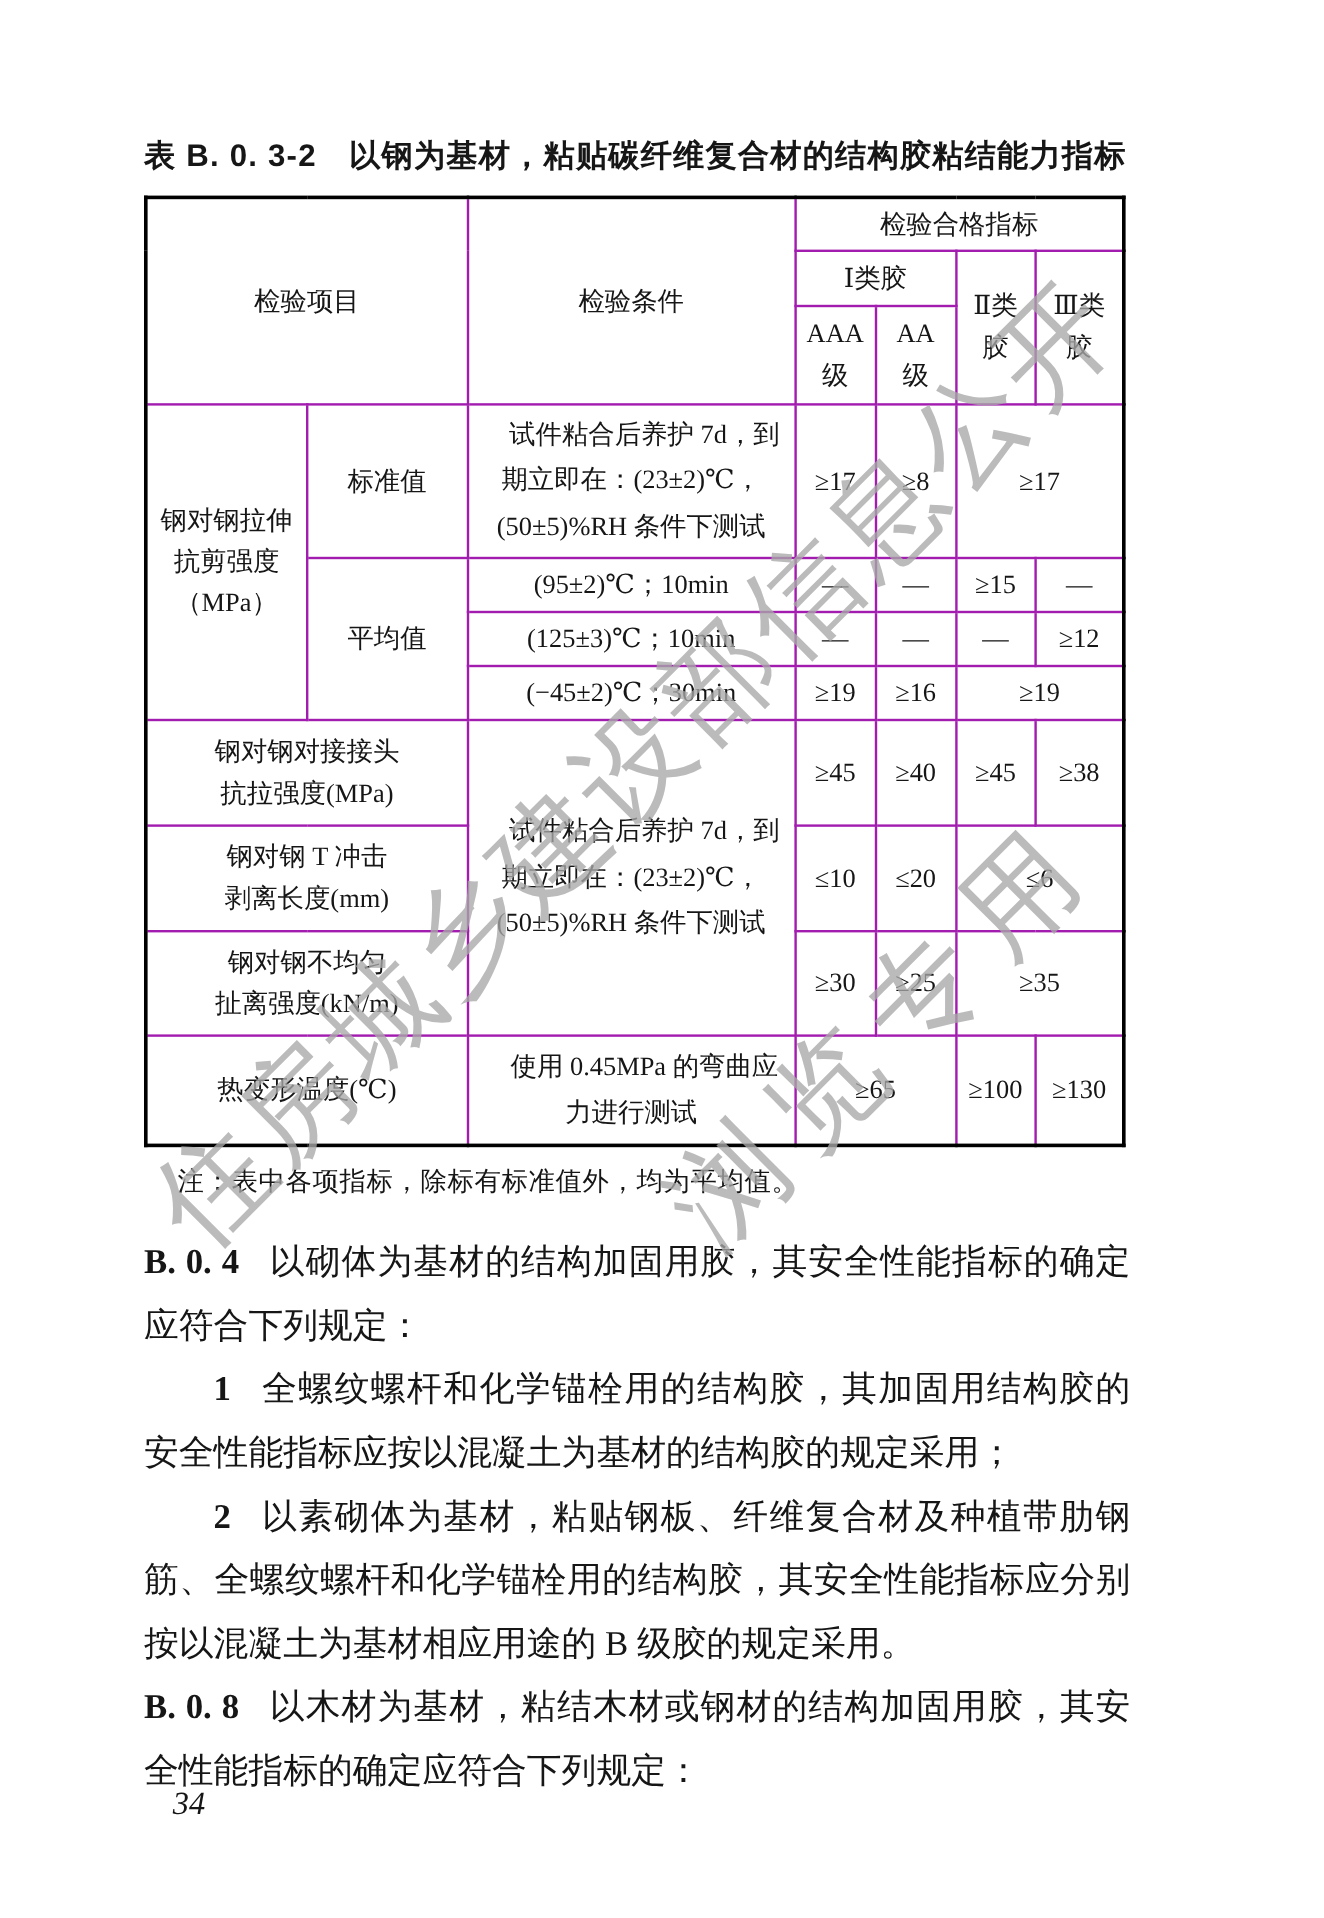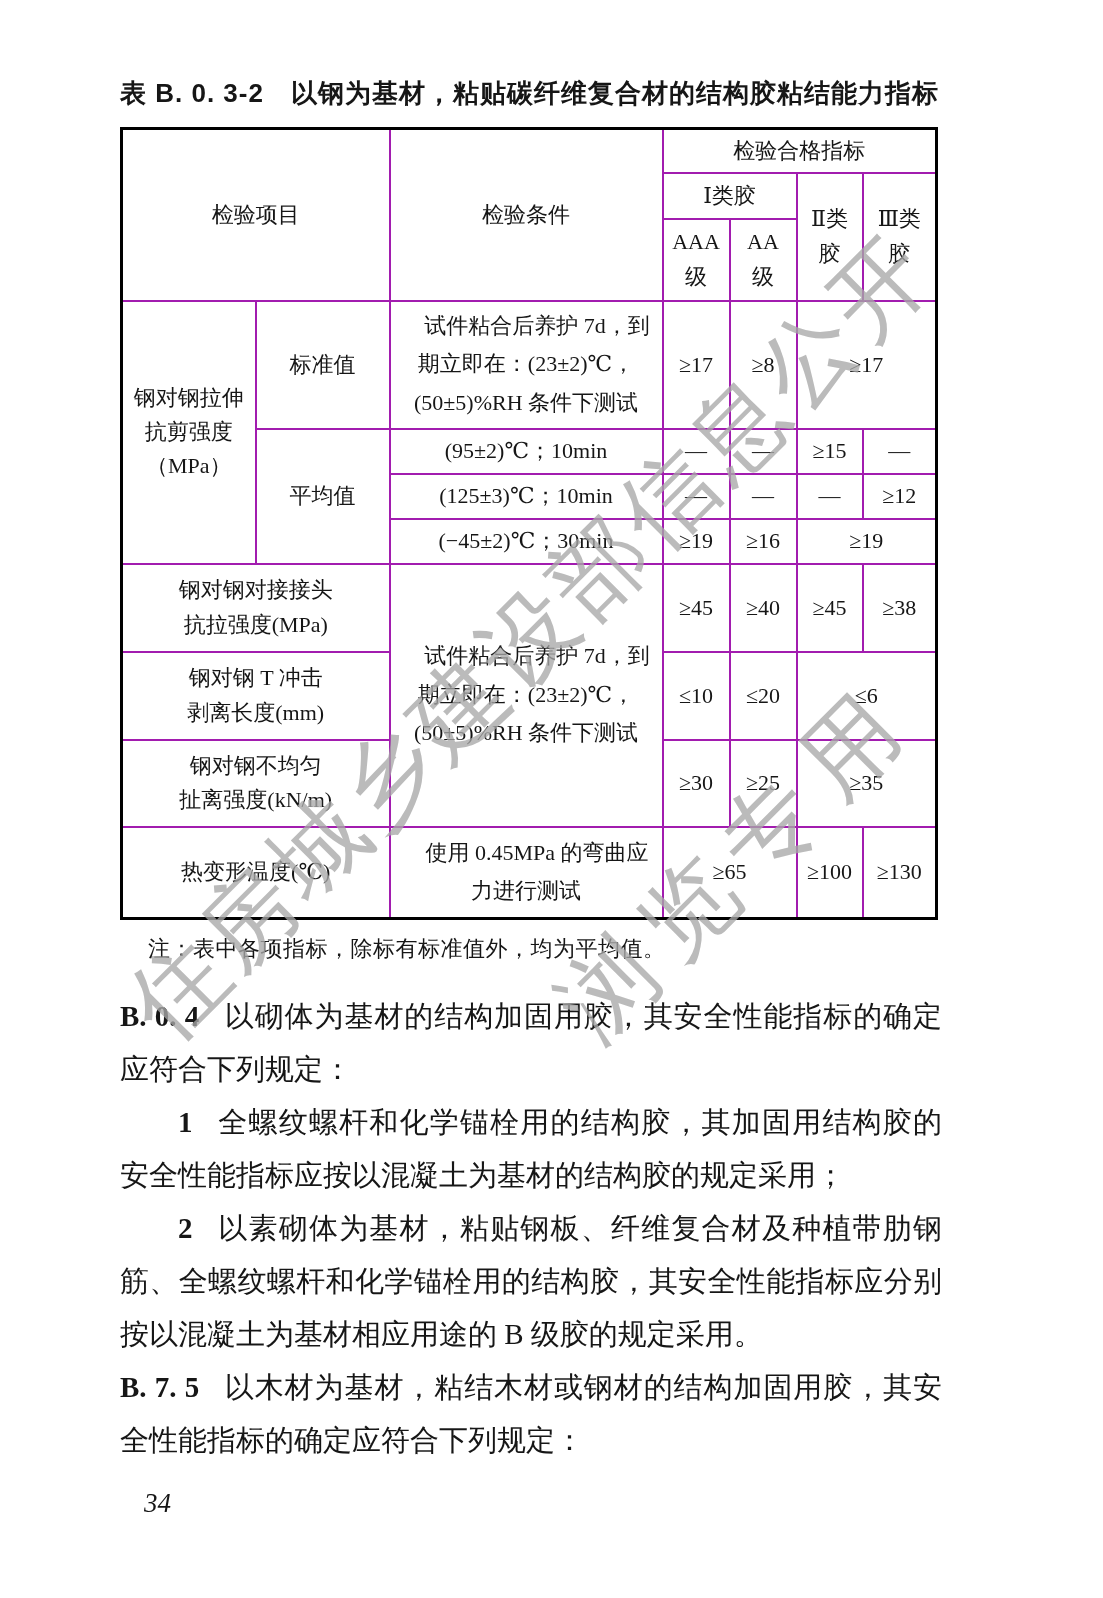--- a/index.html
+++ b/index.html
@@ -6,21 +6,21 @@
   body{
     width:1103px;height:1598px;
     background:#ffffff;
     position:relative;
     overflow:hidden;
     font-family:"Liberation Serif","DejaVu Serif",serif;
     color:#161616;
   }
   .page{
     position:absolute;left:0;top:0;width:1103px;height:1394px;
-    padding:76px 0 0 120px;
+    padding:112px 0 0 120px;
     box-sizing:border-box;
   }
   .tbl-title{
     width:818px;
     text-align:center;
     font-family:"Liberation Sans","DejaVu Sans",sans-serif;
     font-weight:bold;
     font-size:26px;
     letter-spacing:1px;
     margin-bottom:16px;
@@ -191,20 +191,20 @@
       </tr>
     </tbody>
   </table>
 
   <div class="note">注：表中各项指标，除标有标准值外，均为平均值。</div>
 
   <div class="paras">
     <p class="para"><span class="plabel">B. 0. 4</span><span>以砌体为基材的结构加固用胶，其安全性能指标的确定应符合下列规定：</span></p>
     <p class="para indent"><span class="plabel">1</span><span>全螺纹螺杆和化学锚栓用的结构胶，其加固用结构胶的安全性能指标应按以混凝土为基材的结构胶的规定采用；</span></p>
     <p class="para indent"><span class="plabel">2</span><span>以素砌体为基材，粘贴钢板、纤维复合材及种植带肋钢筋、全螺纹螺杆和化学锚栓用的结构胶，其安全性能指标应分别按以混凝土为基材相应用途的 B 级胶的规定采用。</span></p>
-    <p class="para"><span class="plabel">B. 7. 5</span><span>以木材为基材，粘结木材或钢材的结构加固用胶，其安全性能指标的确定应符合下列规定：</span></p>
+    <p class="para"><span class="plabel">B. 0. 8</span><span>以木材为基材，粘结木材或钢材的结构加固用胶，其安全性能指标的确定应符合下列规定：</span></p>
   </div>
 
   <div class="pageno">34</div>
 </div>
 
 <div class="wm wm1">住房城乡建设部信息公开</div>
 <div class="wm wm2">浏览专用</div>
 
 </body></html>

